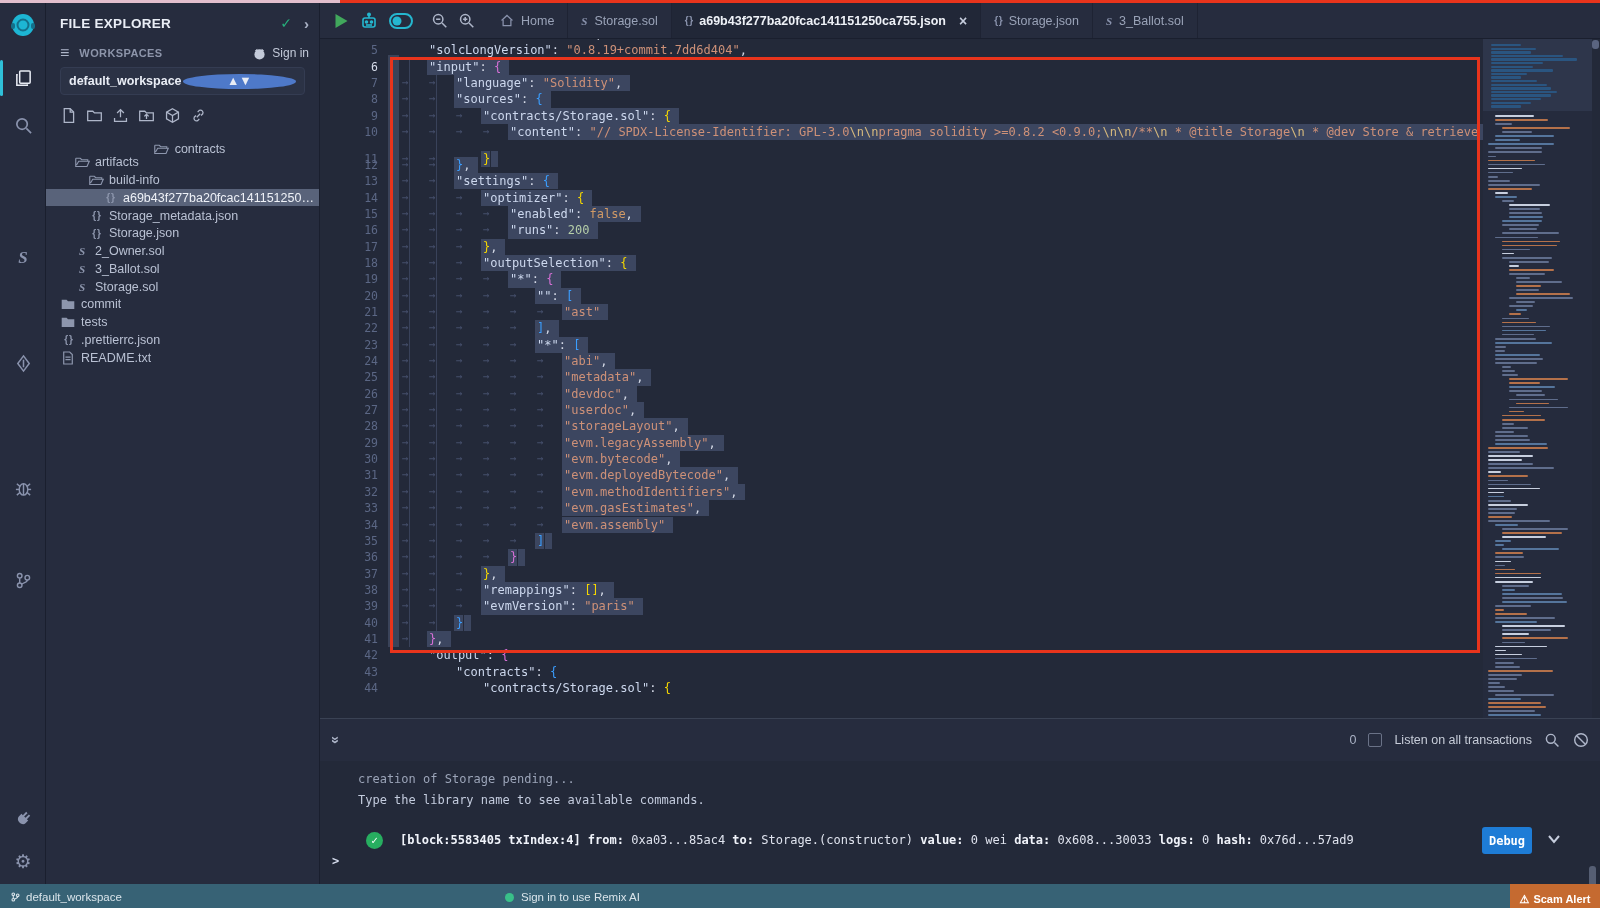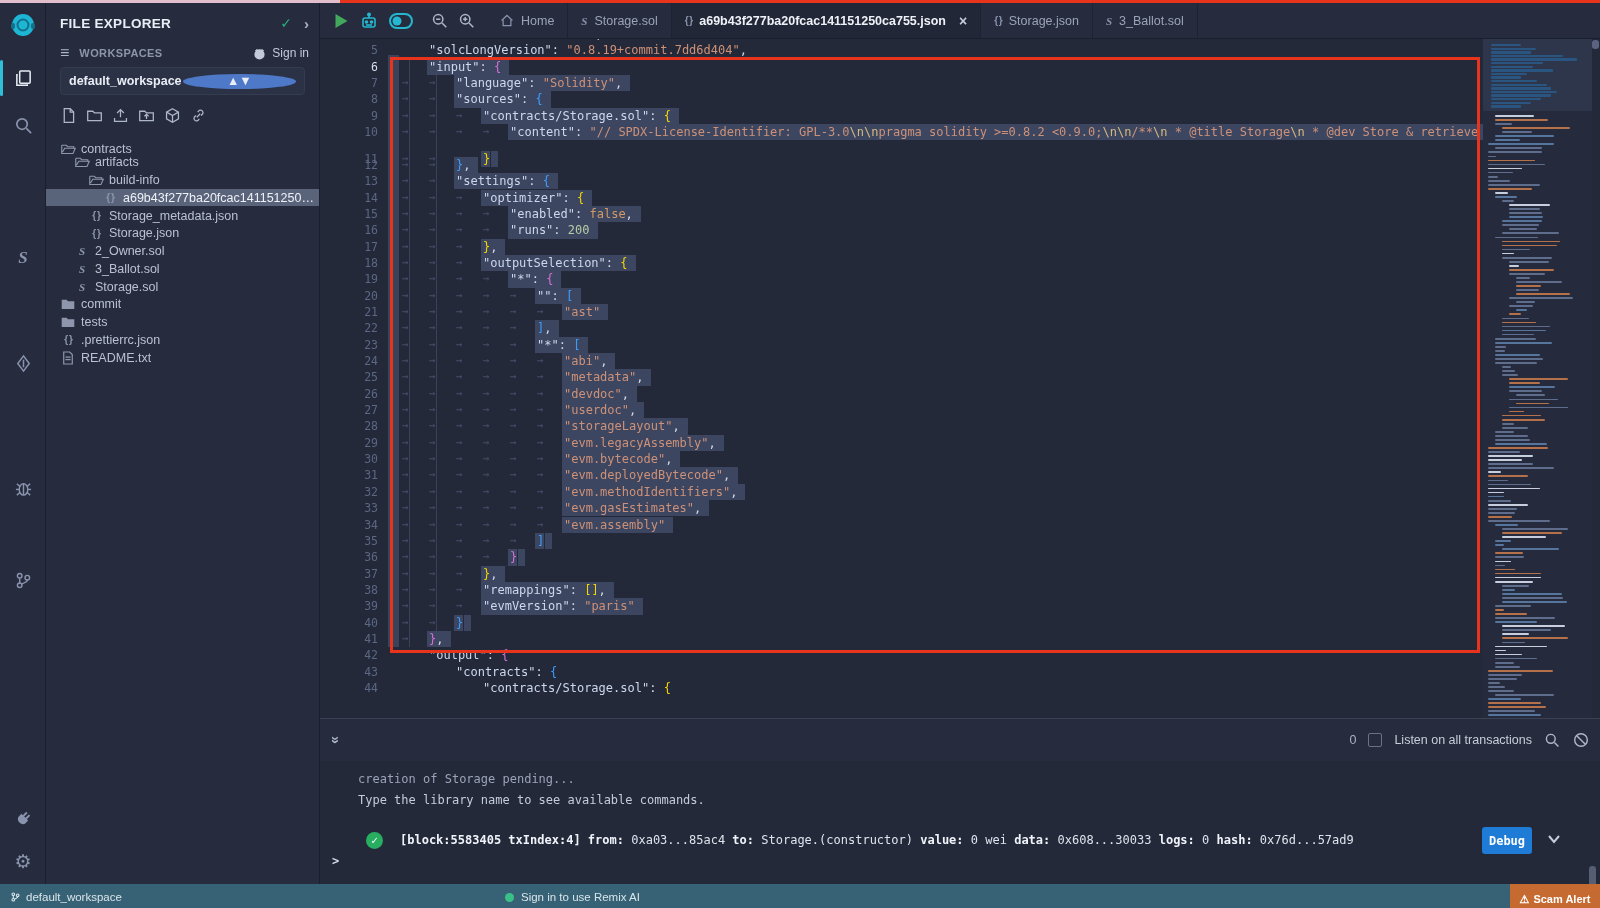--- a/index.html
+++ b/index.html
@@ -211,21 +211,21 @@
           <path d="M10 2 L17 6 V14 L10 18 L3 14 V6 Z"></path>
           <path d="M3 6 L10 10 L17 6 M10 10 V18"></path>
         </svg>
       <svg viewBox="0 0 20 20" fill="none" stroke="currentColor" stroke-width="1.5">
           <path d="M8 12 L12 8"></path>
           <path d="M9 6 l2-2 a3 3 0 0 1 4 4 l-2 2"></path>
           <path d="M11 14 l-2 2 a3 3 0 0 1 -4 -4 l2 -2"></path>
         </svg>
     </div>
     <div id="tree">
-        <div class="trow" style="top: 4px; padding-left: 14px;">
+        <div class="trow" style="top: 4px; padding-left: 14px; justify-content: center;">
           <span class="tic">
             <svg width="15" height="12" viewBox="0 0 20 16" fill="none" stroke="currentColor" stroke-width="1.5">
               <path d="M1 3 h6 l2 2 h8 v2"></path>
               <path d="M1 3 v11 h15 l3 -7 H5 l-3 5"></path>
             </svg>
           </span>
           <span class="lbl">contracts</span>
         </div>
         <div class="trow" style="top: 17.75px; padding-left: 28px;">
           <span class="tic">

